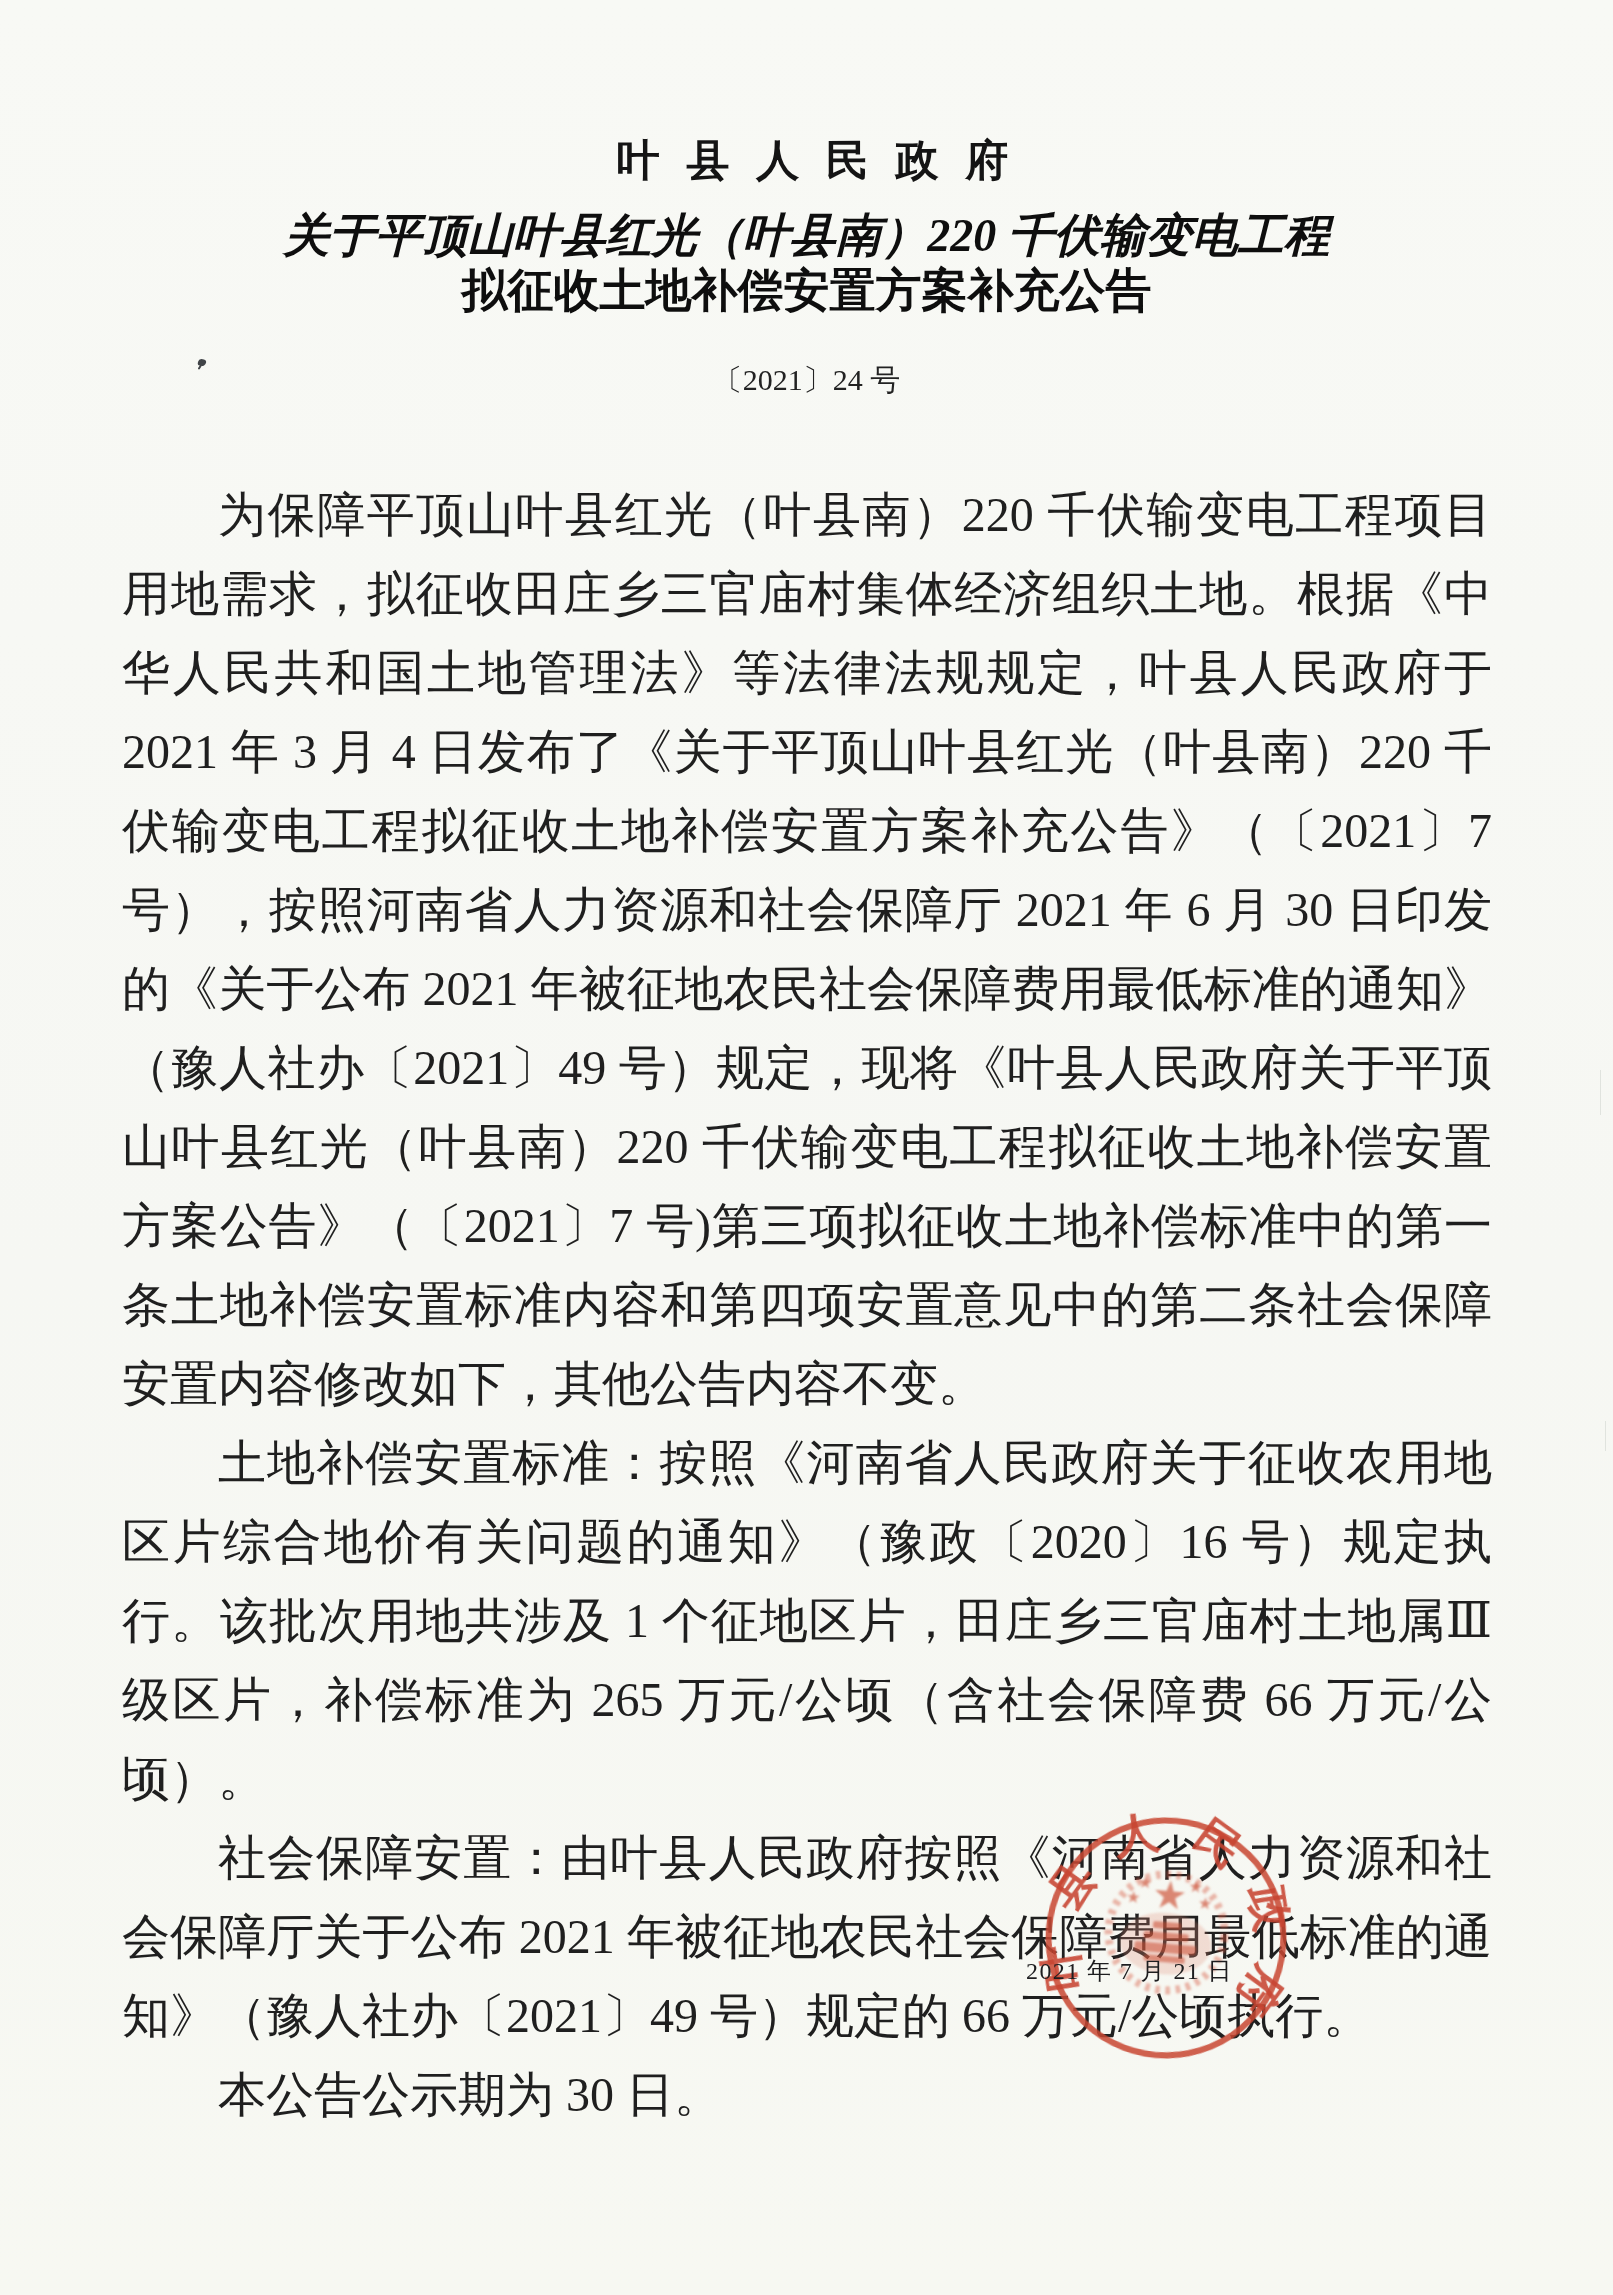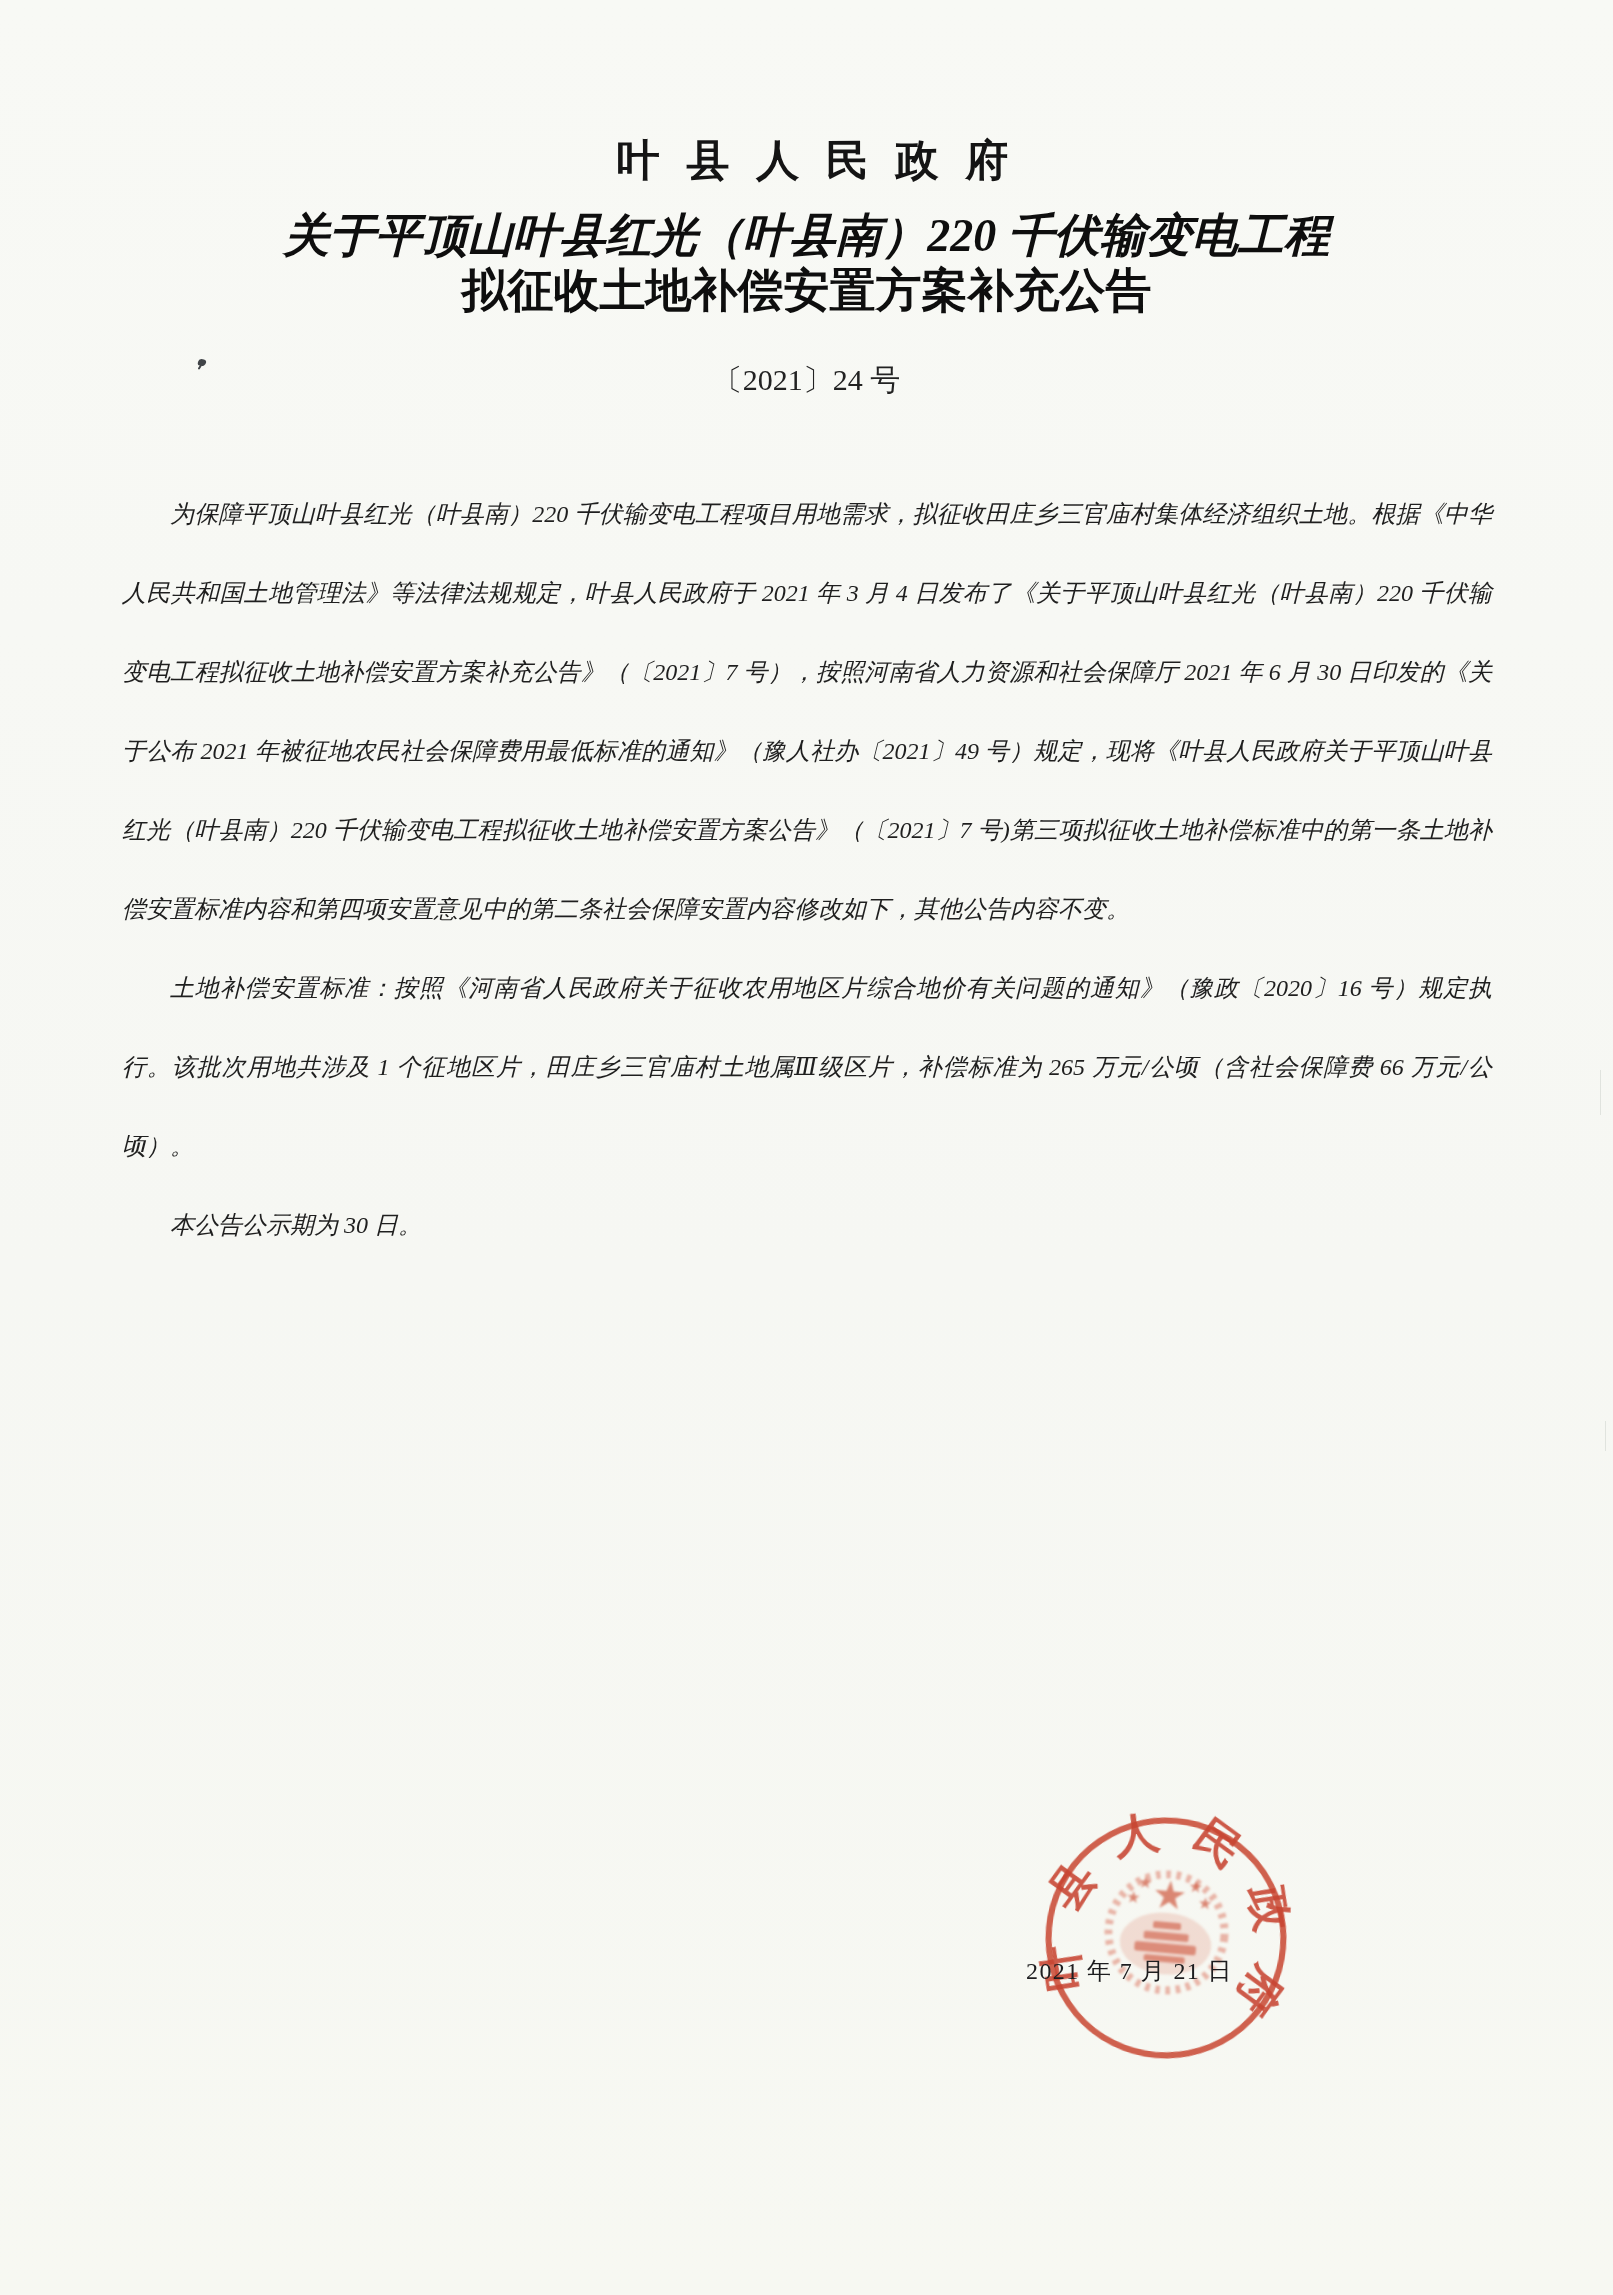--- a/index.html
+++ b/index.html
@@ -26,23 +26,22 @@
   }
   .doc-title.first{margin-top:26px;font-style:italic;}
   .doc-number{
     margin-top:47px;
     font-size:30px;line-height:1;
     color:#222;
   }
   .body-text{
     margin-top:80px;
     padding:0 121px 0 122px;
-    font-size:24px;line-height:79px;
+    font-size:48px;line-height:79px;
     text-align:justify;
-    font-style:italic;
   }
   .body-text p{margin:0;text-indent:2em;}
   
   .speck{
     position:absolute;left:198px;top:359px;
     width:7.5px;height:7px;background:#2e3136;
     border-radius:60% 45% 70% 40%;
     transform:rotate(14deg);opacity:.9;
   }
   .speck:after{
@@ -73,20 +72,21 @@
   <div class="header">
     <h1 class="issuer">叶县人民政府</h1>
     <h2 class="doc-title first">关于平顶山叶县红光（叶县南）220 千伏输变电工程</h2>
     <h2 class="doc-title">拟征收土地补偿安置方案补充公告</h2>
     <div class="doc-number">〔2021〕24 号</div>
   </div>
 
   <div class="body-text">
     <p>为保障平顶山叶县红光（叶县南）220 千伏输变电工程项目用地需求，拟征收田庄乡三官庙村集体经济组织土地。根据《中华人民共和国土地管理法》等法律法规规定，叶县人民政府于 2021 年 3 月 4 日发布了《关于平顶山叶县红光（叶县南）220 千伏输变电工程拟征收土地补偿安置方案补充公告》（〔2021〕7 号），按照河南省人力资源和社会保障厅 2021 年 6 月 30 日印发的《关于公布 2021 年被征地农民社会保障费用最低标准的通知》（豫人社办〔2021〕49 号）规定，现将《叶县人民政府关于平顶山叶县红光（叶县南）220 千伏输变电工程拟征收土地补偿安置方案公告》（〔2021〕7 号)第三项拟征收土地补偿标准中的第一条土地补偿安置标准内容和第四项安置意见中的第二条社会保障安置内容修改如下，其他公告内容不变。</p>
     <p>土地补偿安置标准：按照《河南省人民政府关于征收农用地区片综合地价有关问题的通知》（豫政〔2020〕16 号）规定执行。该批次用地共涉及 1 个征地区片，田庄乡三官庙村土地属Ⅲ级区片，补偿标准为 265 万元/公顷（含社会保障费 66 万元/公顷）。</p>
+    <p>社会保障安置：由叶县人民政府按照《河南省人力资源和社会保障厅关于公布 2021 年被征地农民社会保障费用最低标准的通知》（豫人社办〔2021〕49 号）规定的 66 万元/公顷执行。</p>
     <p>本公告公示期为 30 日。</p>
   </div>
 
   <div class="speck"></div>
   <div class="streak s1"></div>
   <div class="streak s2"></div>
 
   <div class="seal">
     <svg width="262" height="262" viewBox="0 0 560 560">
       <defs>

